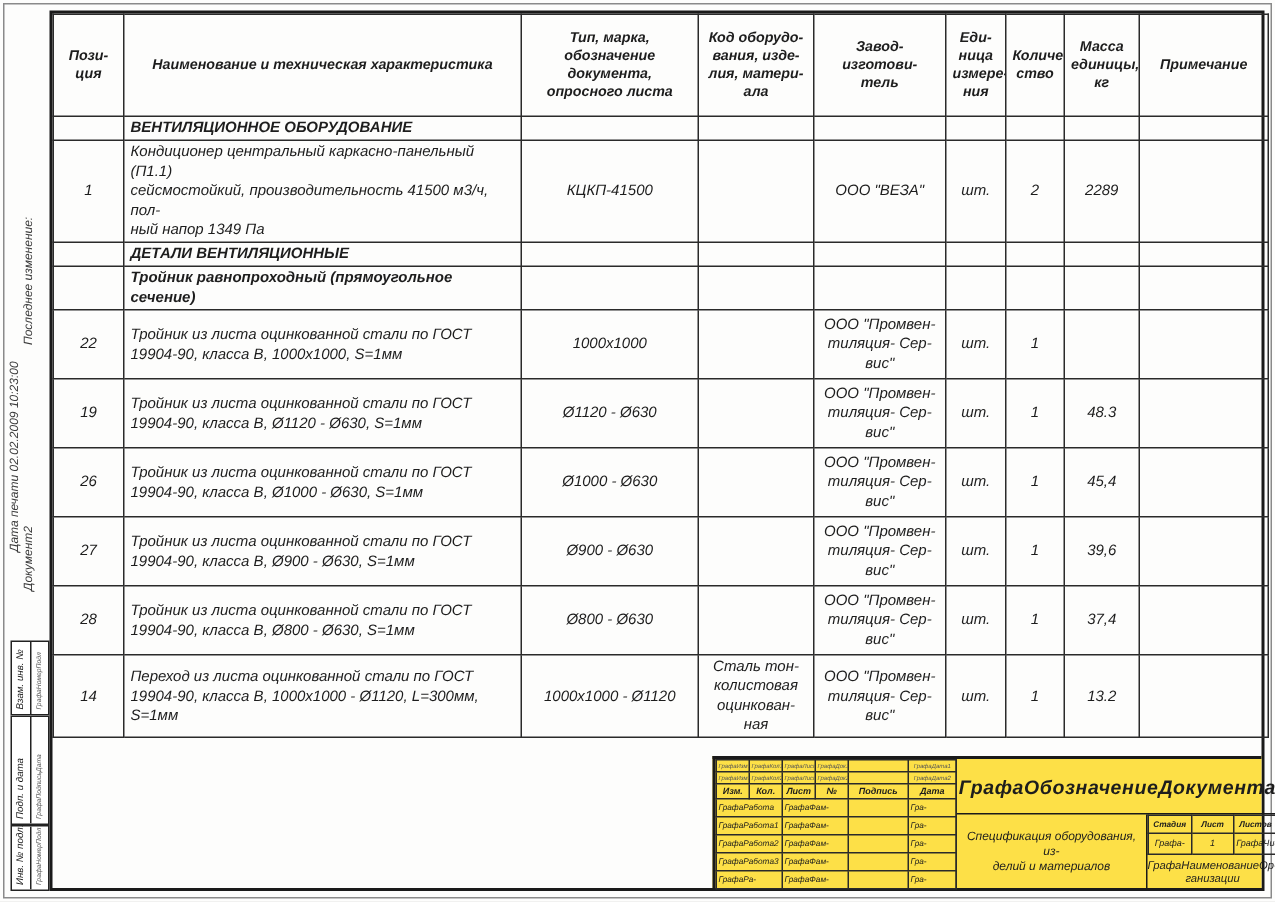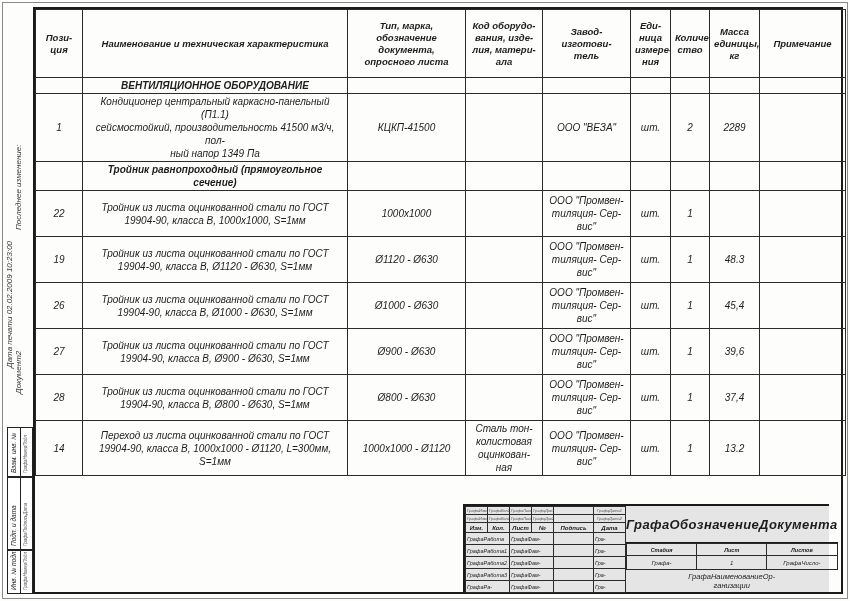--- a/index.html
+++ b/index.html
@@ -13,24 +13,24 @@
 
   
   table.spec{border-collapse:collapse;table-layout:fixed;width:100%}
   .spec th,.spec td{border:1px solid #2a2a2a;padding:1px 4px;overflow:hidden;box-sizing:border-box}
   .spec thead tr{height:68px}
   .spec th{font-weight:700;font-size:9.5px;line-height:12px;text-align:center;font-style:italic;vertical-align:middle}
   .spec td{font-size:10px;line-height:13px;vertical-align:middle}
   tr.sec{height:16px}
   tr.sec td.b{font-weight:700;font-size:10px}
   tr.item{height:46px}
-  .tl{text-align:center}.tc{text-align:center}.pre{white-space:pre-line}
+  .tl{text-align:left}.tc{text-align:center}.pre{white-space:pre-line}
 
   
-  .tb{position:absolute;right:12px;bottom:0;width:366px;height:88px;background:#e5e5e5;
+  .tb{position:absolute;right:0;bottom:0;width:366px;height:88px;background:#fde047;
       border-left:2px solid #1a1a1a;border-top:2px solid #1a1a1a;display:flex;box-sizing:border-box}
   .tb-left{width:160px;border-right:1px solid #1a1a1a}
   table.rev{border-collapse:collapse;table-layout:fixed;width:100%;height:100%}
   .rev td,.rev th{border:1px solid #2a2a2a;overflow:hidden;padding:0 1px;box-sizing:border-box}
   .rev tr.mini{height:8px}
   .rev tr.mini td{font-size:4px;line-height:4px;color:#555;text-align:center}
   .rev tr.rhead{height:10px}
   .rev tr.rhead th{font-size:6px;font-weight:700;font-style:italic;text-align:center}
   .rev tr.sign{height:12px}
   .rev tr.sign td{font-size:5.5px;line-height:6px;text-align:left}
@@ -149,20 +149,31 @@
             <td class="tc pre">КЦКП-41500</td>
             <td class="tc pre"></td>
             <td class="tc pre">ООО "ВЕЗА"</td>
             <td class="tc pre">шт.</td>
             <td class="tc pre">2</td>
             <td class="tc pre">2289</td>
             <td class="tc pre"></td>
           </tr>
           <tr class="sec">
             <td></td>
+            <td class="tl b">ДЕТАЛИ ВЕНТИЛЯЦИОННЫЕ</td>
+            <td></td>
+            <td></td>
+            <td></td>
+            <td></td>
+            <td></td>
+            <td></td>
+            <td></td>
+          </tr>
+          <tr class="sec">
+            <td></td>
             <td class="tl b">Тройник равнопроходный (прямоугольное сечение)</td>
             <td></td>
             <td></td>
             <td></td>
             <td></td>
             <td></td>
             <td></td>
             <td></td>
           </tr>
           <tr class="item">
@@ -321,20 +332,22 @@
                 <td colspan="2">ГрафаФам-</td>
                 <td colspan="1"></td>
                 <td colspan="1">Гра-</td>
               </tr>
             </tbody>
         </table>
       </div>
       <div class="tb-right">
         <div class="tb-desig">ГрафаОбозначениеДокумента</div>
         <div class="tb-bottom">
+          <div class="tb-title pre">Спецификация оборудования, из-
+делий и материалов</div>
           <div class="tb-stage">
             <table class="stage">
               <thead>
                   <tr id="stage-head">
                     <th>Стадия</th>
                     <th>Лист</th>
                     <th>Листов</th>
                   </tr>
                 </thead>
               <tbody>

